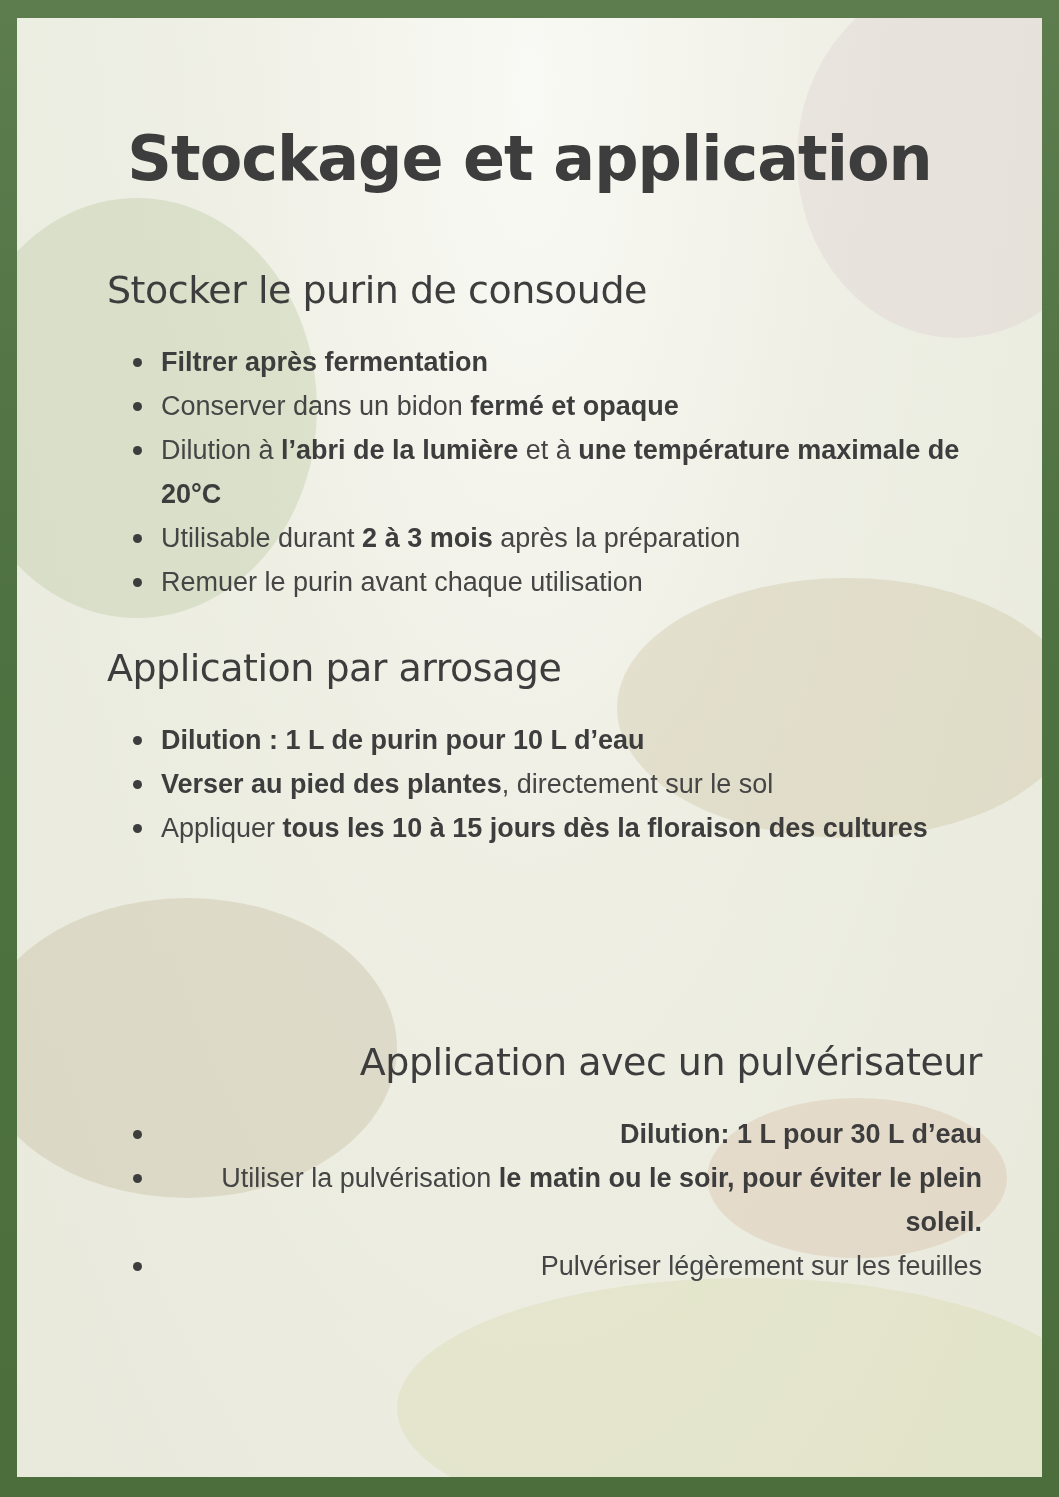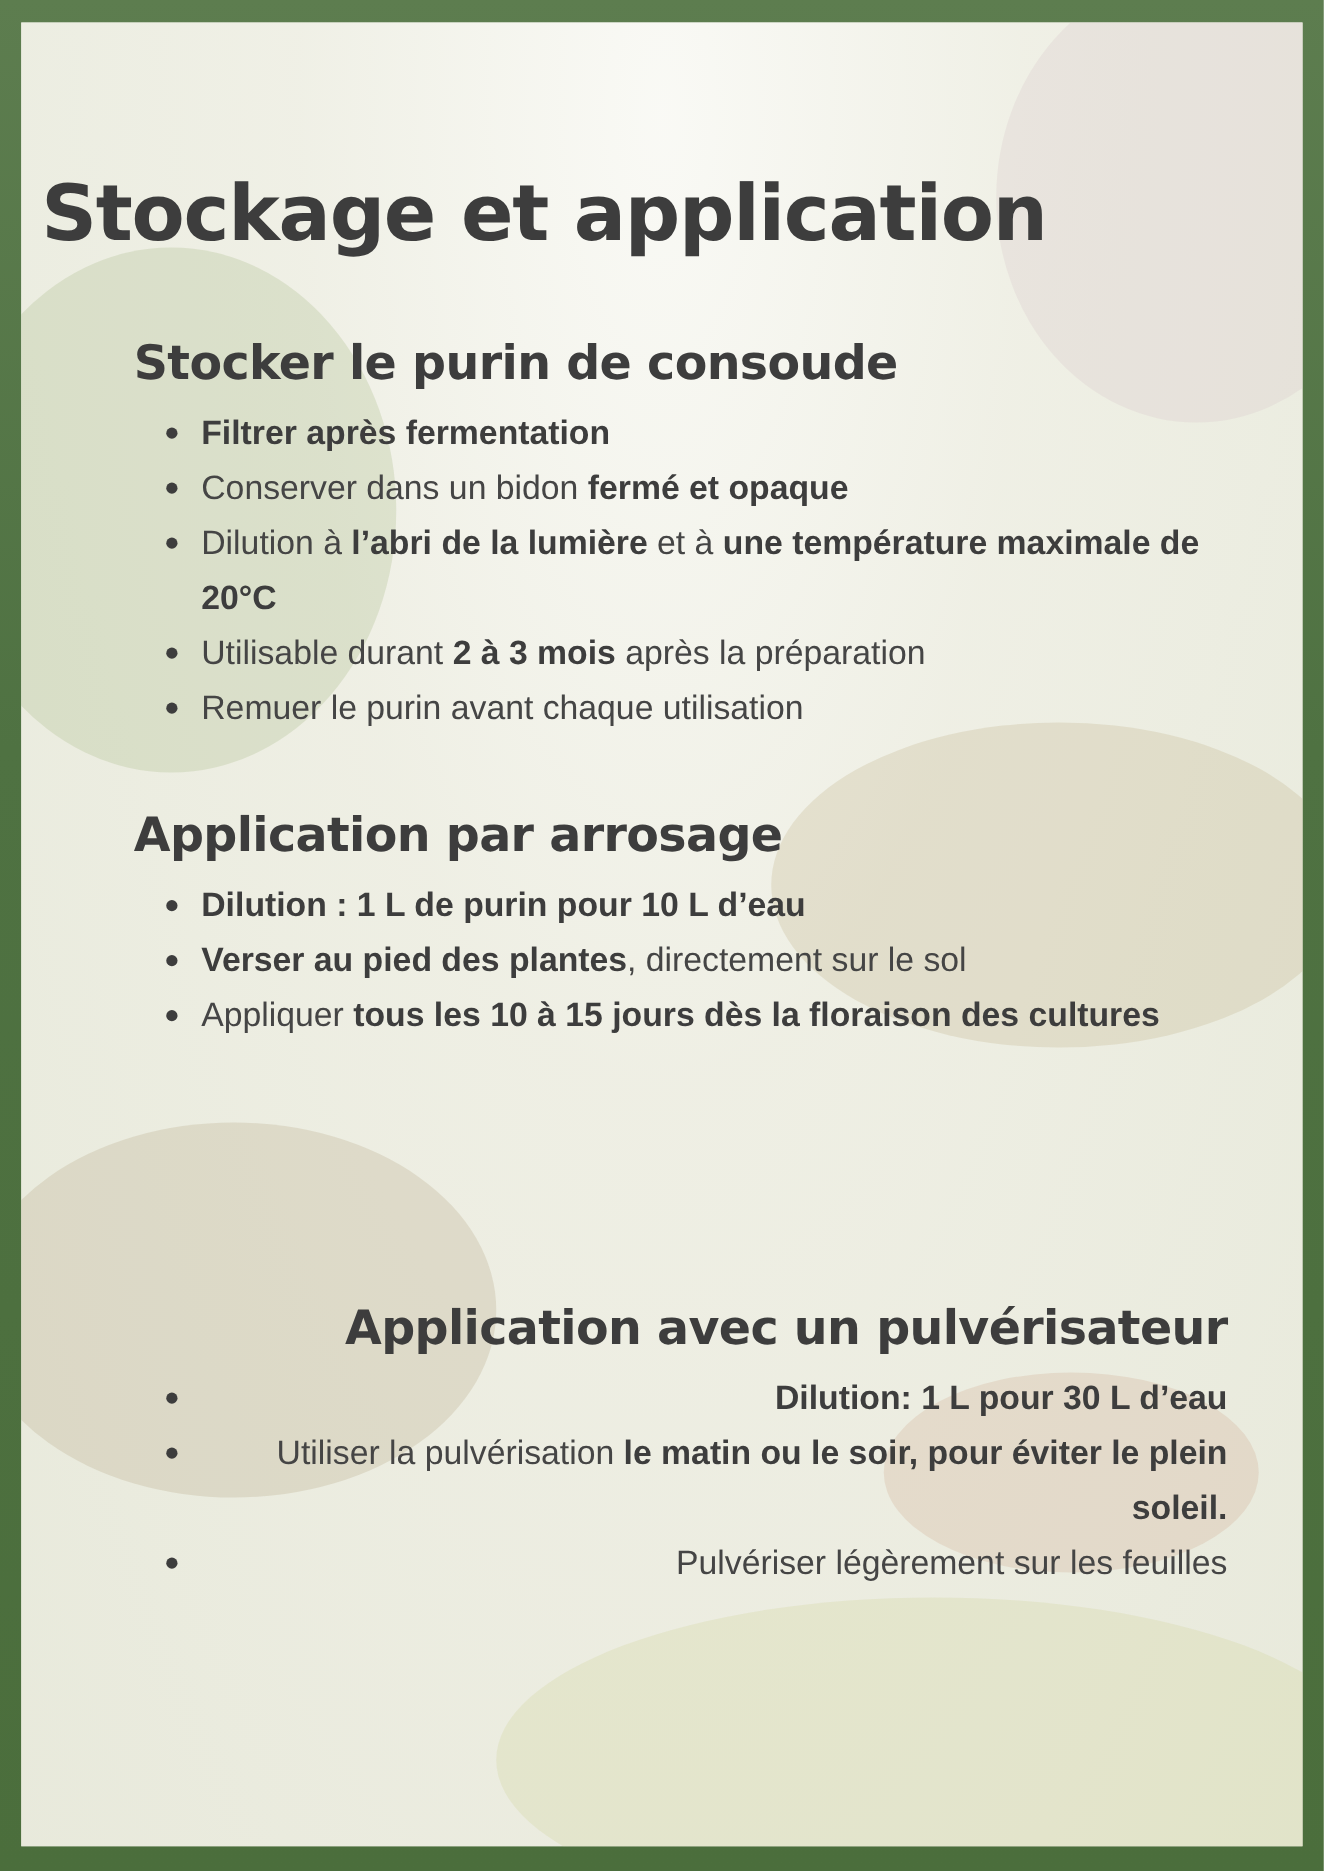--- a/index.html
+++ b/index.html
@@ -10,31 +10,31 @@
   }
   .panel {
     position:absolute; left:17px; top:18px; width:1025px; height:1459px;
     background:
       radial-gradient(ellipse at 50% 5%, rgba(250,250,246,0.95) 0%, rgba(240,240,230,0.85) 40%, rgba(232,234,220,0.85) 100%),
       linear-gradient(180deg, #eef0e6 0%, #e6e8d8 50%, #e8e6d8 100%);
     overflow:hidden;
   }
   .deco { position:absolute; border-radius:50%; opacity:0.28; }
   .title {
-    position:absolute; left:0; right:0; top:100px; 
+    position:absolute; left:0; right:0; top:100px; text-align:center;
     font-family:"DejaVu Sans", sans-serif; font-weight:bold; font-size:62px;
-    color:#3d3d3d; letter-spacing:-1px; margin:16px;
+    color:#3d3d3d; letter-spacing:-1px; margin:4px;
   }
   .section { position:absolute; left:90px; right:60px; }
   .section h2 {
-    margin:0; font-family:"DejaVu Sans", sans-serif; font-weight:bold;
+    margin:0; font-family:"DejaVu Sans", sans-serif; font-weight:normal;
     font-size:38px; color:#3d3d3d; letter-spacing:-0.5px;
   }
   .section ul {
-    margin:12px 0 0 0; padding-left:54px; list-style:none;
+    margin:28px 0 0 0; padding-left:54px; list-style:none;
   }
   .section li {
     position:relative; font-size:27px; line-height:44px; color:#454545;
   }
   .bullet {
     position:absolute; left:-28px; top:18px; width:9px; height:9px;
     border-radius:50%; background:#3d3d3d;
   }
   .b { font-weight:bold; color:#3d3d3d; }
 </style>

